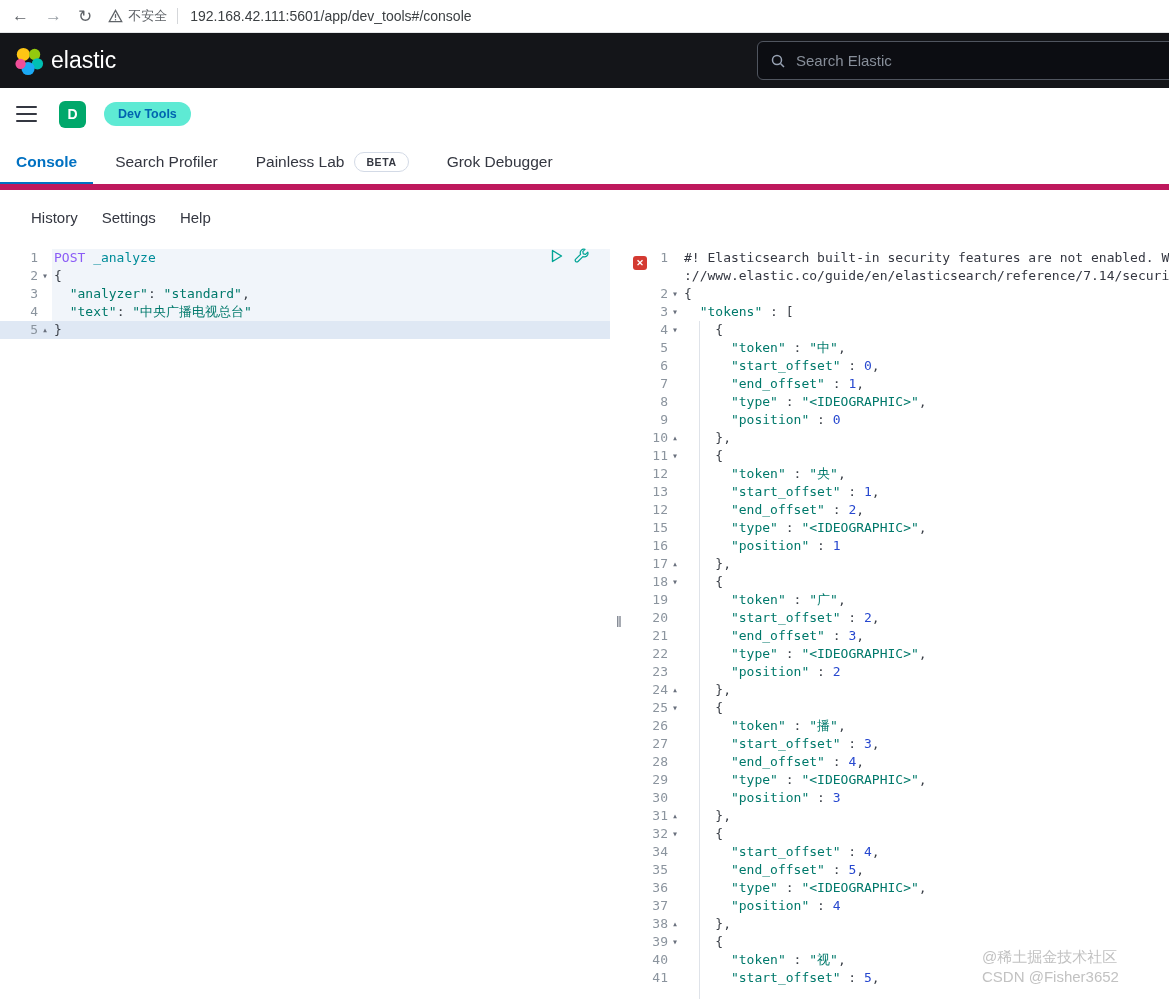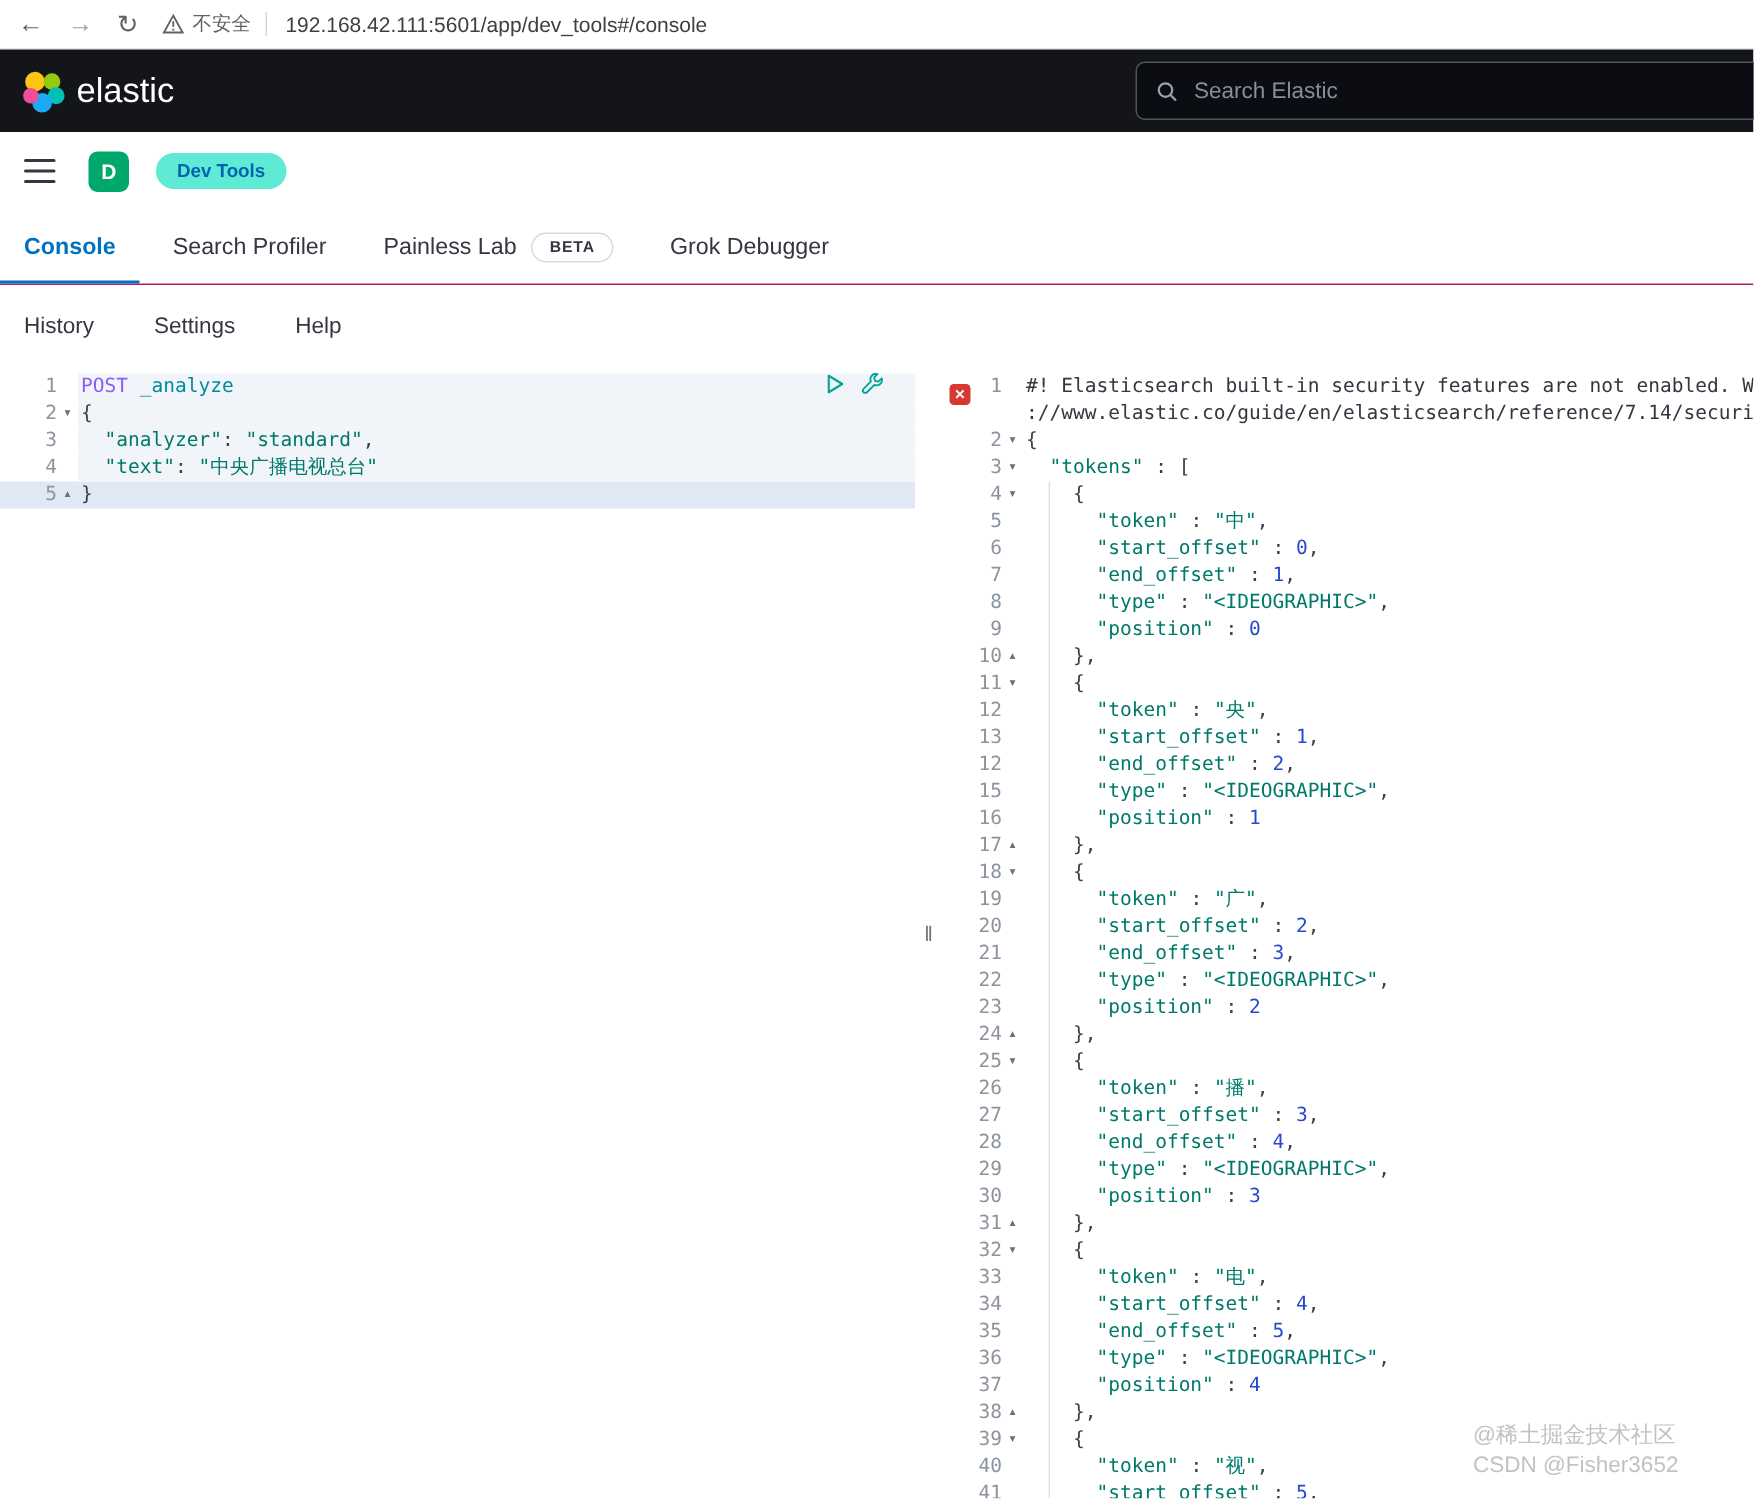--- a/index.html
+++ b/index.html
@@ -25,27 +25,27 @@
 .search-input::placeholder{color:#878e99}
 
 
 .nav-row{height:52px;display:flex;align-items:center;padding:0 16px}
 .burger{display:flex;flex-direction:column;gap:4.5px;width:21px;margin-right:22px;cursor:pointer}
 .burger span{height:2.5px;background:#343741;border-radius:1px}
 .space-badge{width:27px;height:27px;border-radius:6px;background:#00a86b;color:#fff;font-size:14px;font-weight:700;display:flex;align-items:center;justify-content:center;margin-right:18px;cursor:pointer}
 .breadcrumb{background:#5eead4;color:#0064b0;font-size:12.5px;font-weight:700;padding:5px 14px;border-radius:13px;cursor:pointer}
 
 
-.tab-bar{height:50px;border-bottom:1px solid #be185d;display:flex}
+.tab-bar{height:50px;border-bottom:6px solid #be185d;display:flex}
 .tab{display:flex;align-items:center;padding:0 16px;margin-right:6px;font-size:15.5px;color:#343741;cursor:pointer}
 .tab.active{color:#0071c2;font-weight:600;box-shadow:inset 0 -2px 0 #0071c2}
 .beta{margin-left:10px;border:1px solid #d3dae6;border-radius:12px;padding:3px 11px;font-size:10.5px;font-weight:700;letter-spacing:.6px;color:#343741}
 
 
-.console-toolbar{height:55px;display:flex;align-items:center;padding:0 16px;gap:40px}
+.console-toolbar{height:55px;display:flex;align-items:center;padding:0 31px;gap:24px}
 .tb-item{font-size:15px;color:#343741;cursor:pointer}
 
 
 .editor{position:absolute;top:245px;left:0;right:0;bottom:0;display:flex}
 .pane-left{width:610px;position:relative;overflow:hidden}
 .splitter{width:18px;display:flex;align-items:center;justify-content:center;color:#69707d;font-size:14px;cursor:col-resize}
 .pane-right{flex:1;position:relative;overflow:hidden}
 .code{font-family:"DejaVu Sans Mono","Liberation Mono",monospace;font-size:13px;line-height:18px;padding-top:4px}
 .crow{display:flex;height:18px;white-space:pre}
 .gut{display:flex;flex:none}
@@ -194,21 +194,20 @@
         <div class="crow"><span class="gut"><span class="ln">23</span><span class="fold"></span></span><span class="cnt"><span class="tk-pln">      </span><span class="tk-str">"position"</span><span class="tk-pun"> : </span><span class="tk-num">2</span></span></div>
         <div class="crow"><span class="gut"><span class="ln">24</span><span class="fold">▴</span></span><span class="cnt"><span class="tk-pun">    },</span></span></div>
         <div class="crow"><span class="gut"><span class="ln">25</span><span class="fold">▾</span></span><span class="cnt"><span class="tk-pln">    </span><span class="tk-pun">{</span></span></div>
         <div class="crow"><span class="gut"><span class="ln">26</span><span class="fold"></span></span><span class="cnt"><span class="tk-pln">      </span><span class="tk-str">"token"</span><span class="tk-pun"> : </span><span class="tk-str">"播"</span><span class="tk-pun">,</span></span></div>
         <div class="crow"><span class="gut"><span class="ln">27</span><span class="fold"></span></span><span class="cnt"><span class="tk-pln">      </span><span class="tk-str">"start_offset"</span><span class="tk-pun"> : </span><span class="tk-num">3</span><span class="tk-pun">,</span></span></div>
         <div class="crow"><span class="gut"><span class="ln">28</span><span class="fold"></span></span><span class="cnt"><span class="tk-pln">      </span><span class="tk-str">"end_offset"</span><span class="tk-pun"> : </span><span class="tk-num">4</span><span class="tk-pun">,</span></span></div>
         <div class="crow"><span class="gut"><span class="ln">29</span><span class="fold"></span></span><span class="cnt"><span class="tk-pln">      </span><span class="tk-str">"type"</span><span class="tk-pun"> : </span><span class="tk-str">"&lt;IDEOGRAPHIC&gt;"</span><span class="tk-pun">,</span></span></div>
         <div class="crow"><span class="gut"><span class="ln">30</span><span class="fold"></span></span><span class="cnt"><span class="tk-pln">      </span><span class="tk-str">"position"</span><span class="tk-pun"> : </span><span class="tk-num">3</span></span></div>
         <div class="crow"><span class="gut"><span class="ln">31</span><span class="fold">▴</span></span><span class="cnt"><span class="tk-pun">    },</span></span></div>
         <div class="crow"><span class="gut"><span class="ln">32</span><span class="fold">▾</span></span><span class="cnt"><span class="tk-pln">    </span><span class="tk-pun">{</span></span></div>
-        <div class="crow"><span class="gut"><span class="ln">33</span><span class="fold"></span></span><span class="cnt"><span class="tk-pln">      </span><span class="tk-str">"token"</span><span class="tk-pun"> : </span><span class="tk-str">"电"</span><span class="tk-pun">,</span></span></div>
         <div class="crow"><span class="gut"><span class="ln">34</span><span class="fold"></span></span><span class="cnt"><span class="tk-pln">      </span><span class="tk-str">"start_offset"</span><span class="tk-pun"> : </span><span class="tk-num">4</span><span class="tk-pun">,</span></span></div>
         <div class="crow"><span class="gut"><span class="ln">35</span><span class="fold"></span></span><span class="cnt"><span class="tk-pln">      </span><span class="tk-str">"end_offset"</span><span class="tk-pun"> : </span><span class="tk-num">5</span><span class="tk-pun">,</span></span></div>
         <div class="crow"><span class="gut"><span class="ln">36</span><span class="fold"></span></span><span class="cnt"><span class="tk-pln">      </span><span class="tk-str">"type"</span><span class="tk-pun"> : </span><span class="tk-str">"&lt;IDEOGRAPHIC&gt;"</span><span class="tk-pun">,</span></span></div>
         <div class="crow"><span class="gut"><span class="ln">37</span><span class="fold"></span></span><span class="cnt"><span class="tk-pln">      </span><span class="tk-str">"position"</span><span class="tk-pun"> : </span><span class="tk-num">4</span></span></div>
         <div class="crow"><span class="gut"><span class="ln">38</span><span class="fold">▴</span></span><span class="cnt"><span class="tk-pun">    },</span></span></div>
         <div class="crow"><span class="gut"><span class="ln">39</span><span class="fold">▾</span></span><span class="cnt"><span class="tk-pln">    </span><span class="tk-pun">{</span></span></div>
         <div class="crow"><span class="gut"><span class="ln">40</span><span class="fold"></span></span><span class="cnt"><span class="tk-pln">      </span><span class="tk-str">"token"</span><span class="tk-pun"> : </span><span class="tk-str">"视"</span><span class="tk-pun">,</span></span></div>
         <div class="crow"><span class="gut"><span class="ln">41</span><span class="fold"></span></span><span class="cnt"><span class="tk-pln">      </span><span class="tk-str">"start_offset"</span><span class="tk-pun"> : </span><span class="tk-num">5</span><span class="tk-pun">,</span></span></div>
       </div>
   </div>

